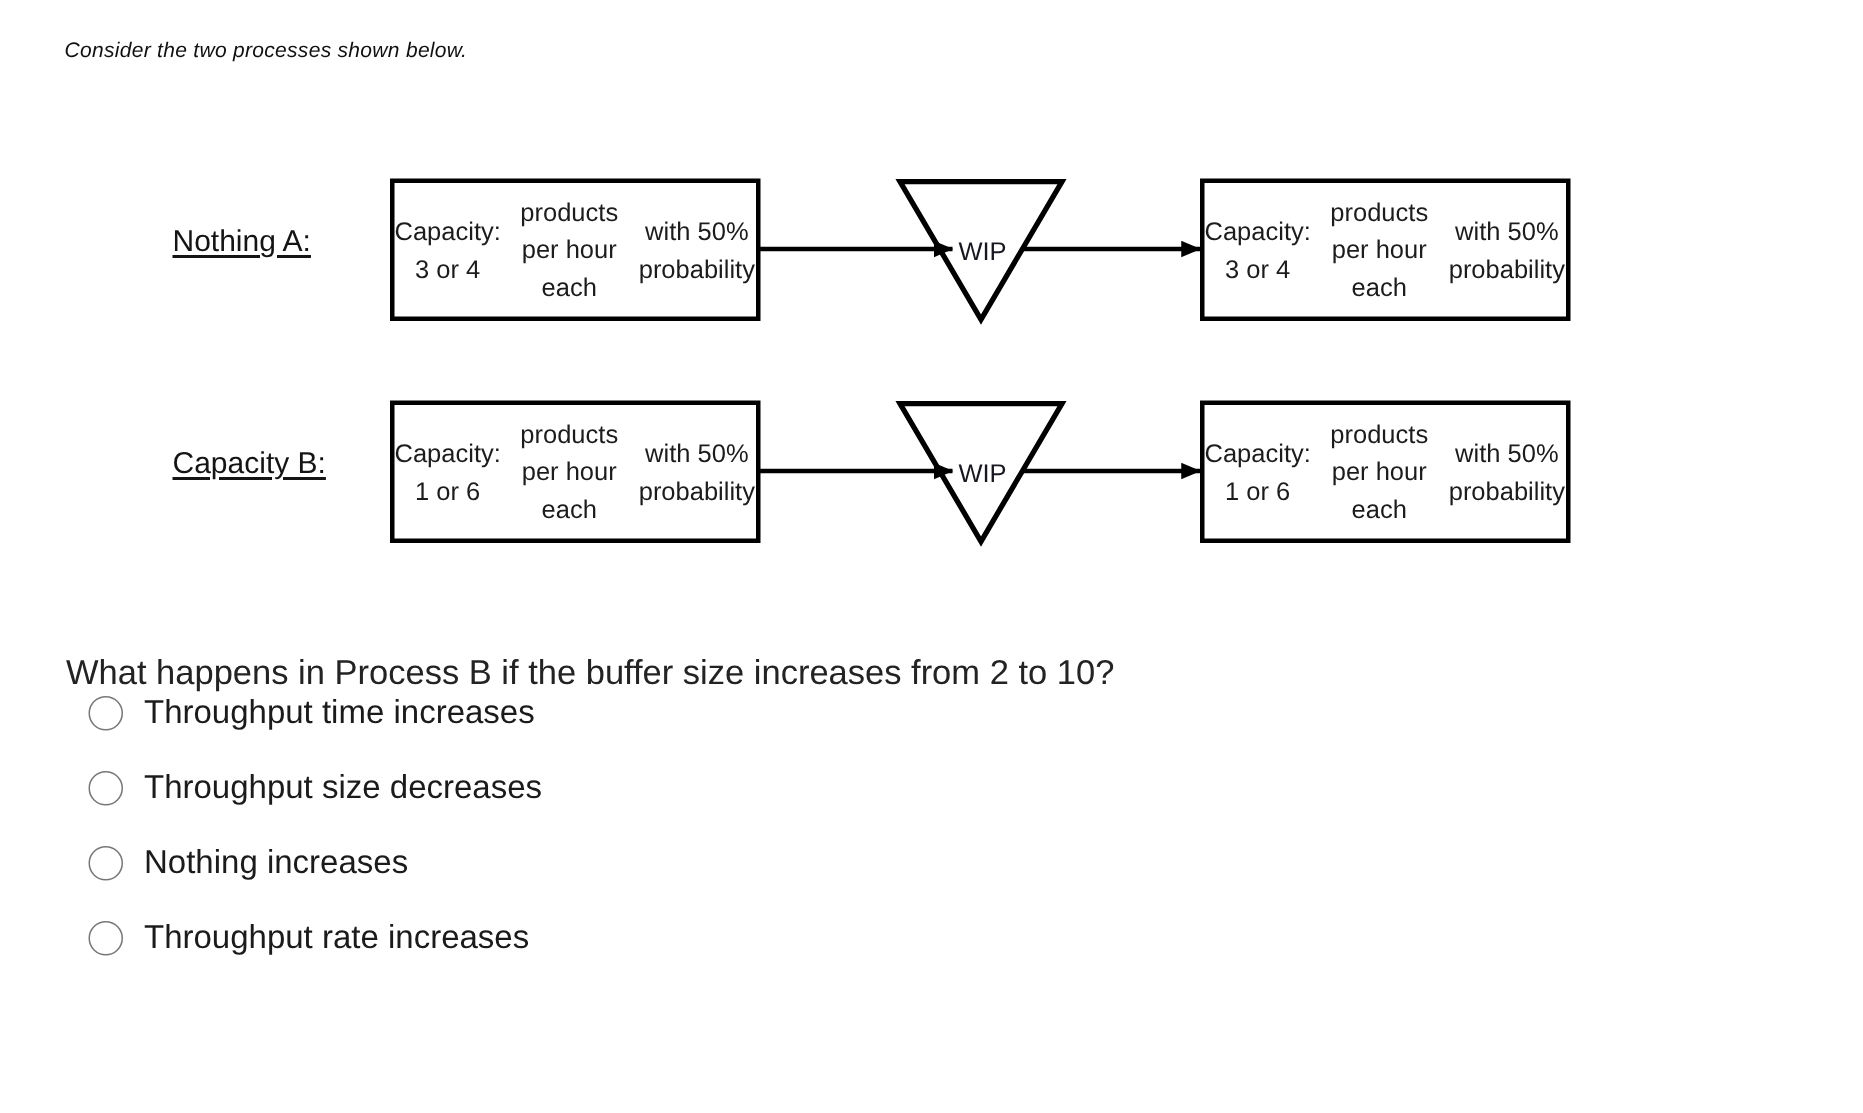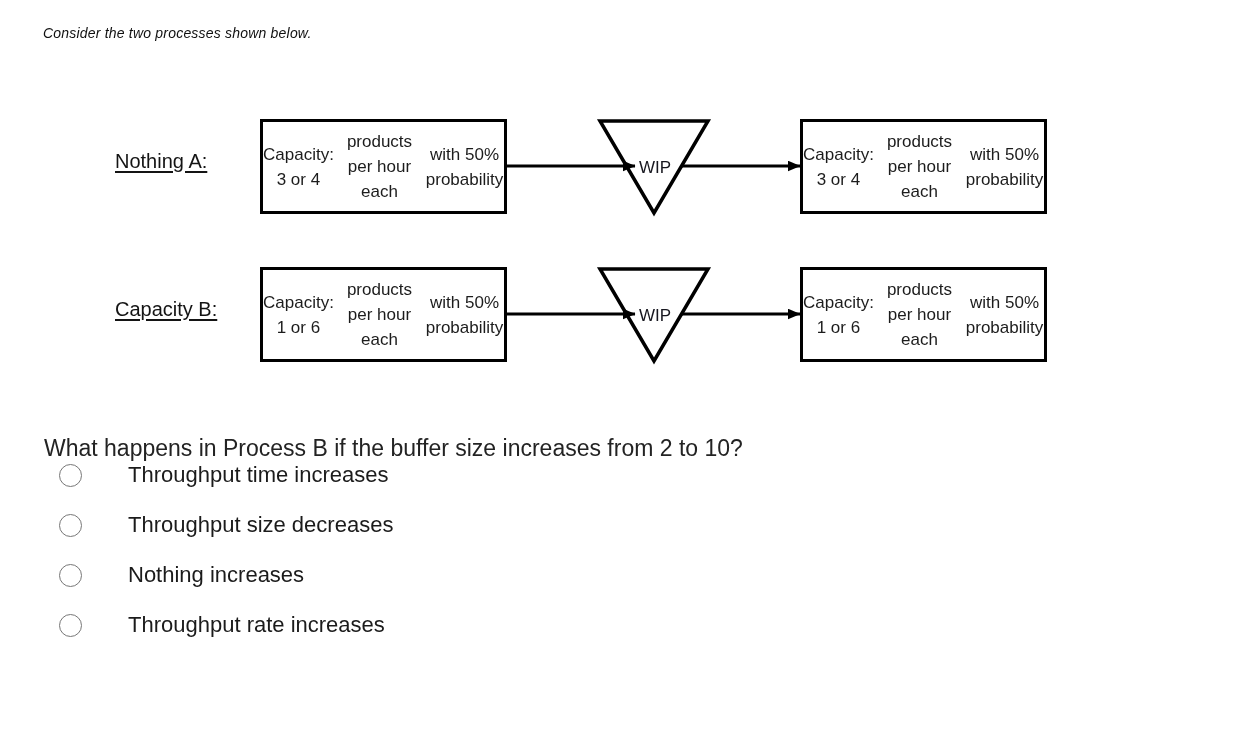--- a/index.html
+++ b/index.html
@@ -28,21 +28,21 @@
   .connector { position:absolute; }
   .wip-text {
     font-family:"Liberation Sans", sans-serif;
     font-size:17px; fill:#17171f;
   }
   .question-text {
     position:absolute; left:44px; top:411px;
     font-size:23px; color:#232323; white-space:nowrap;margin-top:24px;
   }
   .options { position:absolute; left:59px; top:450px; }
-  .option-row { height:50px; display:flex; align-items:center; cursor:pointer;gap:32px; }
+  .option-row { height:50px; display:flex; align-items:center; cursor:pointer; }
   .radio {
     width:23px; height:23px; border:1.5px solid #777777;
     border-radius:50%; background:#ffffff; margin-right:14px; flex:none;
   }
   .option-label { font-size:22px; color:#1b1b1b; white-space:nowrap; }
 </style>
 </head>
 <body>
 
 <div class="page">

